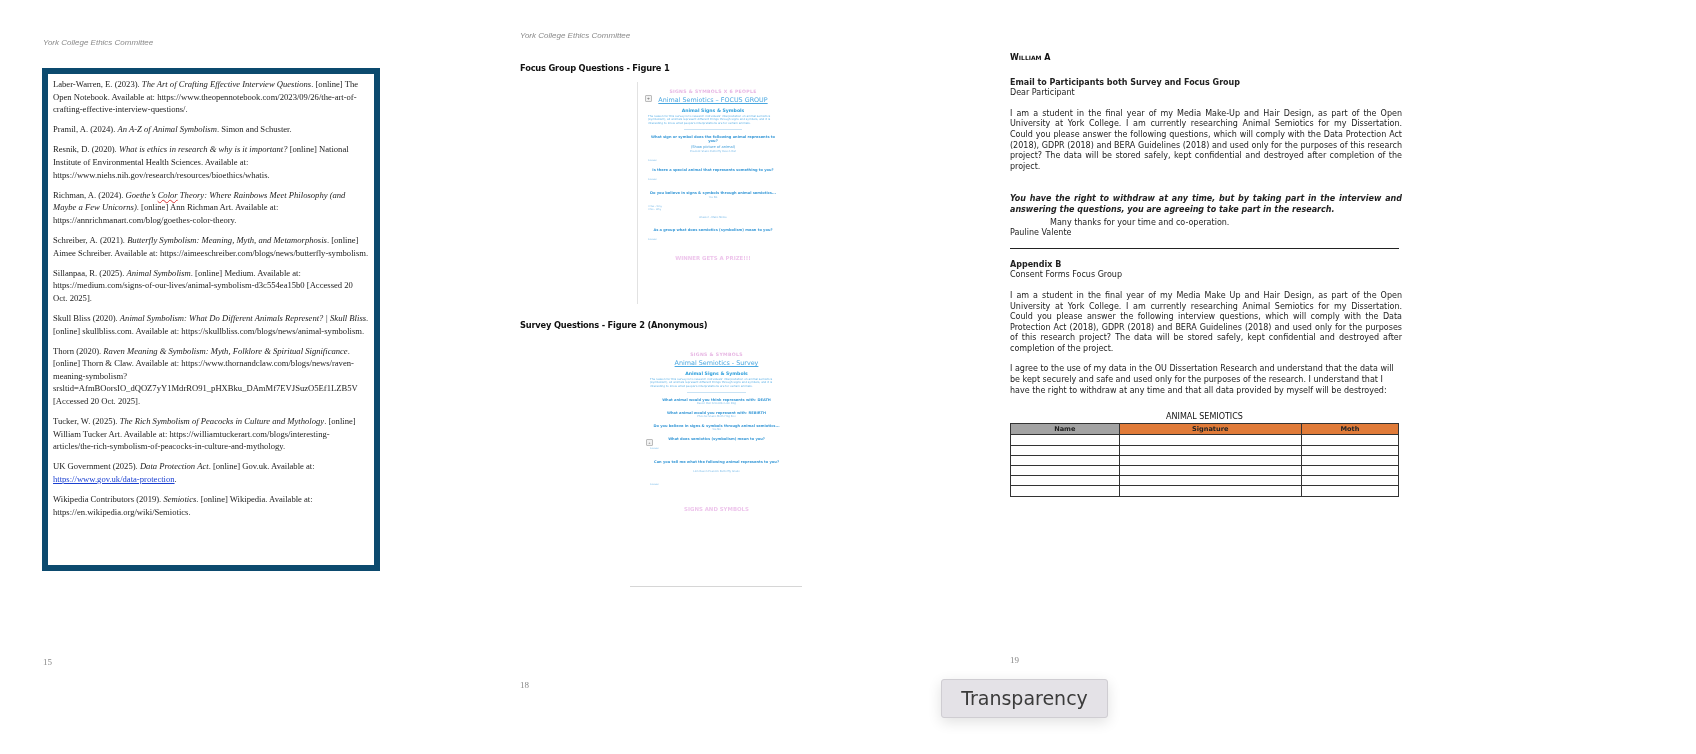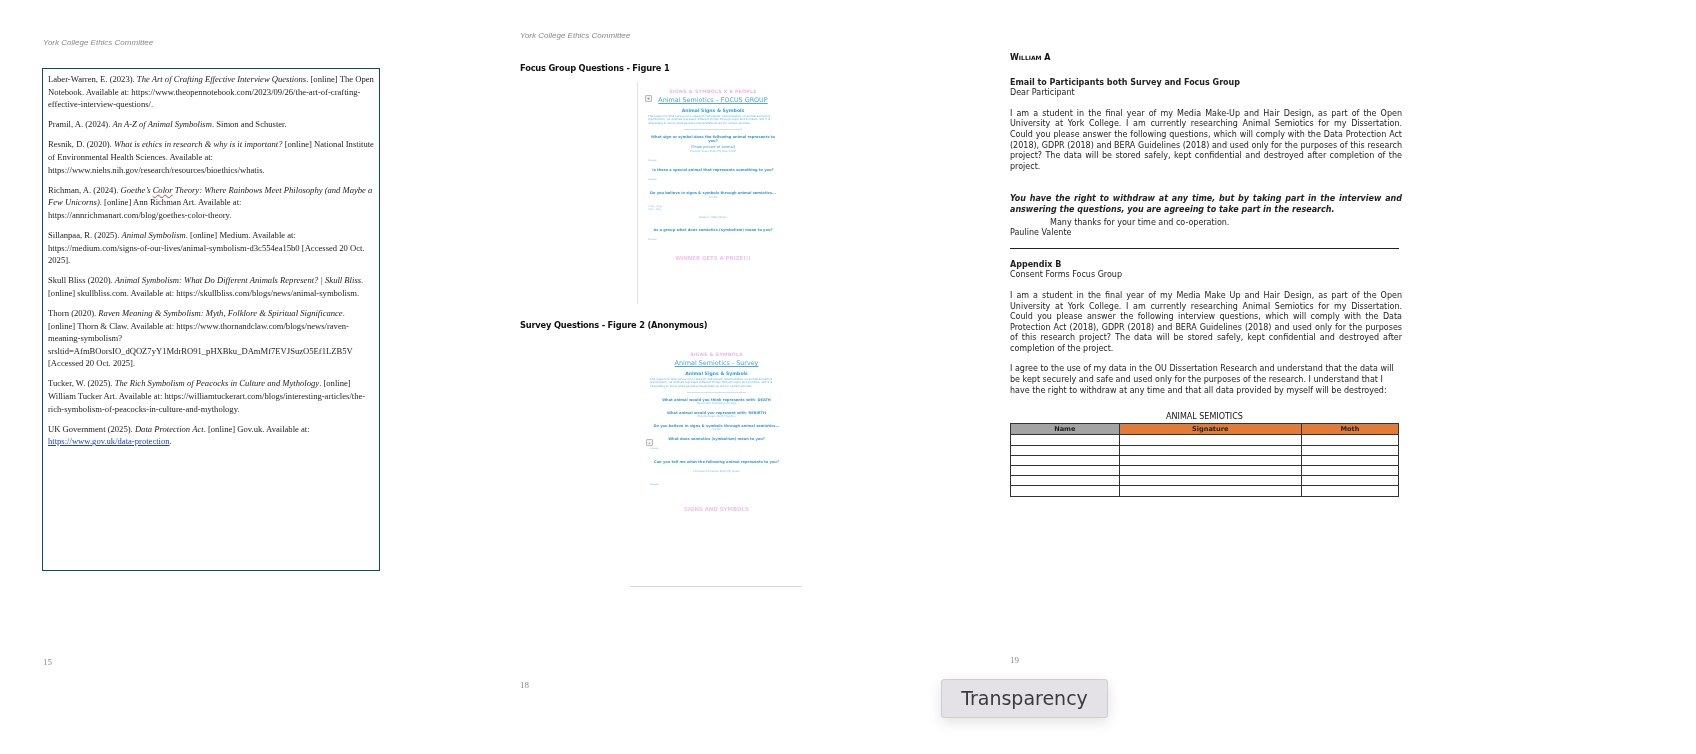--- a/index.html
+++ b/index.html
@@ -2,21 +2,21 @@
 <html><head>
 <meta charset="utf-8">
 <style>
   html, body { margin:0; padding:0; }
   body { width:1696px; height:754px; background:#ffffff; position:relative; overflow:hidden; font-family:"Liberation Sans", sans-serif; }
   .abs { position:absolute; }
   .hdr { font-family:"Liberation Sans", sans-serif; font-style:italic; font-size:8px; color:#8a8a8a; }
   .pgnum { font-family:"Liberation Serif", serif; font-size:9px; color:#888; }
 
   
-  #refbox { left:42px; top:68px; width:338px; height:503px; border:1px solid #0c4a6e; box-sizing:border-box; padding:4px 5px; }
+  #refbox { left:42px; top:68px; width:338px; height:503px; border:6px solid #0c4a6e; box-sizing:border-box; padding:4px 5px; }
   .ref { font-family:"Liberation Serif", serif; font-size:8.6px; line-height:12.6px; color:#222; margin:0 0 7.5px 0; }
   .ref i { font-style:italic; }
   .ref a { color:#1a3fd1; text-decoration:underline; }
   .spell { text-decoration:underline wavy #d33; text-decoration-thickness:1px; }
 
   
   .fig-title { font-family:"DejaVu Sans", sans-serif; font-weight:bold; font-size:8.3px; color:#111; letter-spacing:-0.2px; }
   .form { font-family:"DejaVu Sans", sans-serif; color:#2e9fdc; text-align:center; }
   .form .pink { color:#e7b6e3; font-weight:bold; font-size:4.6px; letter-spacing:0.3px; }
   .form .ftitle { font-size:6.4px; text-decoration:underline; color:#4aa7e0; }
@@ -43,25 +43,27 @@
 </style>
 </head>
 <body>
 
 <div class="abs hdr" style="left:43px;top:38px;">York College Ethics Committee</div>
 <div id="refbox" class="abs">
     <p class="ref"><span>Laber-Warren, E. (2023). </span><i>The Art of Crafting Effective Interview Questions</i><span>. [online] The Open Notebook. Available at: https://www.theopennotebook.com/2023/09/26/the-art-of-crafting-effective-interview-questions/.</span></p>
     <p class="ref"><span>Pramil, A. (2024). </span><i>An A-Z of Animal Symbolism</i><span>. Simon and Schuster.</span></p>
     <p class="ref"><span>Resnik, D. (2020). </span><i>What is ethics in research &amp; why is it important?</i><span> [online] National Institute of Environmental Health Sciences. Available at: https://www.niehs.nih.gov/research/resources/bioethics/whatis.</span></p>
     <p class="ref"><span>Richman, A. (2024). </span><i>Goethe’s </i><i class="spell">Color</i><i> Theory: Where Rainbows Meet Philosophy (and Maybe a Few Unicorns)</i><span>. [online] Ann Richman Art. Available at: https://annrichmanart.com/blog/goethes-color-theory.</span></p>
+    <p class="ref"><span>Schreiber, A. (2021). </span><i>Butterfly Symbolism: Meaning, Myth, and Metamorphosis</i><span>. [online] Aimee Schreiber. Available at: https://aimeeschreiber.com/blogs/news/butterfly-symbolism.</span></p>
     <p class="ref"><span>Sillanpaa, R. (2025). </span><i>Animal Symbolism</i><span>. [online] Medium. Available at: https://medium.com/signs-of-our-lives/animal-symbolism-d3c554ea15b0 [Accessed 20 Oct. 2025].</span></p>
     <p class="ref"><span>Skull Bliss (2020). </span><i>Animal Symbolism: What Do Different Animals Represent? | Skull Bliss</i><span>. [online] skullbliss.com. Available at: https://skullbliss.com/blogs/news/animal-symbolism.</span></p>
     <p class="ref"><span>Thorn (2020). </span><i>Raven Meaning &amp; Symbolism: Myth, Folklore &amp; Spiritual Significance</i><span>. [online] Thorn &amp; Claw. Available at: https://www.thornandclaw.com/blogs/news/raven-meaning-symbolism?srsltid=AfmBOorsIO_dQOZ7yY1MdrRO91_pHXBku_DAmMf7EVJSuzO5Ef1LZB5V [Accessed 20 Oct. 2025].</span></p>
     <p class="ref"><span>Tucker, W. (2025). </span><i>The Rich Symbolism of Peacocks in Culture and Mythology</i><span>. [online] William Tucker Art. Available at: https://williamtuckerart.com/blogs/interesting-articles/the-rich-symbolism-of-peacocks-in-culture-and-mythology.</span></p>
     <p class="ref"><span>UK Government (2025). </span><i>Data Protection Act</i><span>. [online] Gov.uk. Available at: </span><a>https://www.gov.uk/data-protection</a><span>.</span></p>
+    <p class="ref"><span>Wikipedia Contributors (2019). </span><i>Semiotics</i><span>. [online] Wikipedia. Available at: https://en.wikipedia.org/wiki/Semiotics.</span></p>
   </div>
 <div class="abs pgnum" style="left:43px;top:657px;">15</div>
 
 <div class="abs hdr" style="left:520px;top:31px;">York College Ethics Committee</div>
 <div class="abs fig-title" style="left:520px;top:63px;">Focus Group Questions - Figure 1</div>
 
 <div class="abs" style="left:637px;top:82px;width:1px;height:222px;background:#e2e2e2;"></div>
 <div class="abs form" id="fig1" style="left:648px;top:89px;width:130px;">
   <div class="abs addbtn" style="left:-3px;top:6px;">+</div>
   <div class="pink">SIGNS &amp; SYMBOLS X 6 PEOPLE</div>

